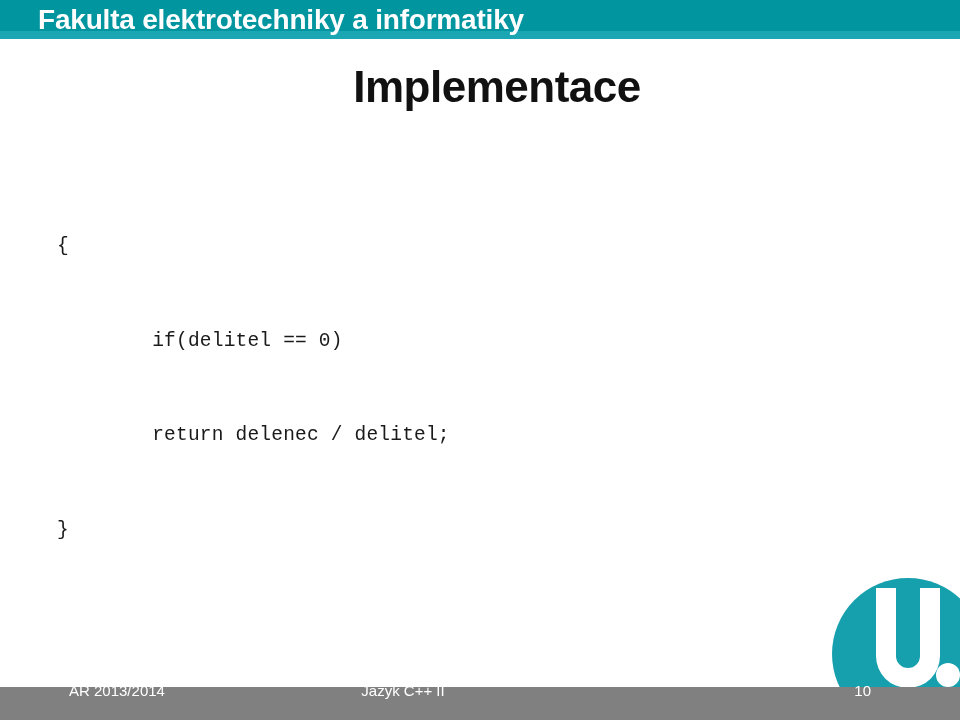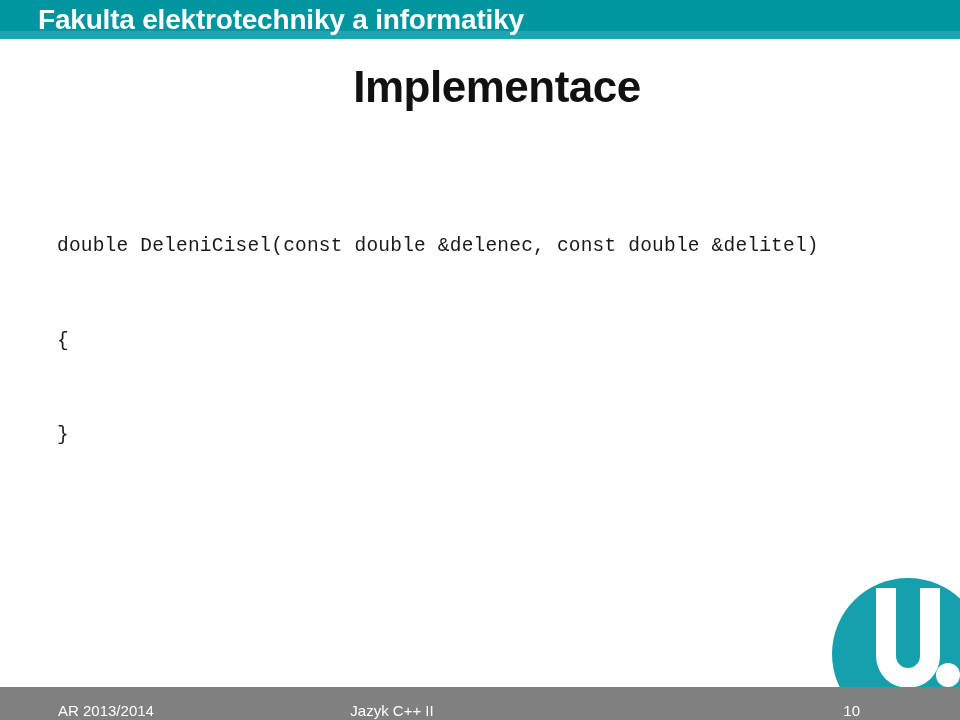--- a/index.html
+++ b/index.html
@@ -98,45 +98,47 @@
   .footer-band {
     position: absolute;
     left: 0;
     top: 687px;
     width: 960px;
     height: 33px;
     background: #808080;
   }
   .footer-text {
     position: absolute;
-    top: 702px;
+    top: 682px;
     font-family: "Liberation Sans", sans-serif;
     font-size: 15px;
     color: #ffffff;
     white-space: nowrap;
+    margin-left: 11px;
   }
   .footer-left  { left: 58px; }
   .footer-center{ left: 0; width: 784px; text-align: center; }
   .footer-right { left: 0; width: 860px; text-align: right; 
                   box-sizing: border-box; }
 </style>
 </head>
 <body>
 
 <div class="slide">
 
   <div class="header-band"></div>
   <div class="header-band-lower"></div>
   <div class="header-title">Fakulta elektrotechniky a informatiky</div>
 
   <div class="slide-title">Implementace</div>
 
   <div class="code-block">
-    <div class="code-line">double DeleniCisel(const double &amp;delenec, const double &amp;delitel)</div>
     <div class="code-line">{</div>
+    <div class="code-line">        if(delitel == 0)</div>
+    <div class="code-line">        return delenec / delitel;</div>
     <div class="code-line">}</div>
     
     
     
     
     
     
     
     
     

